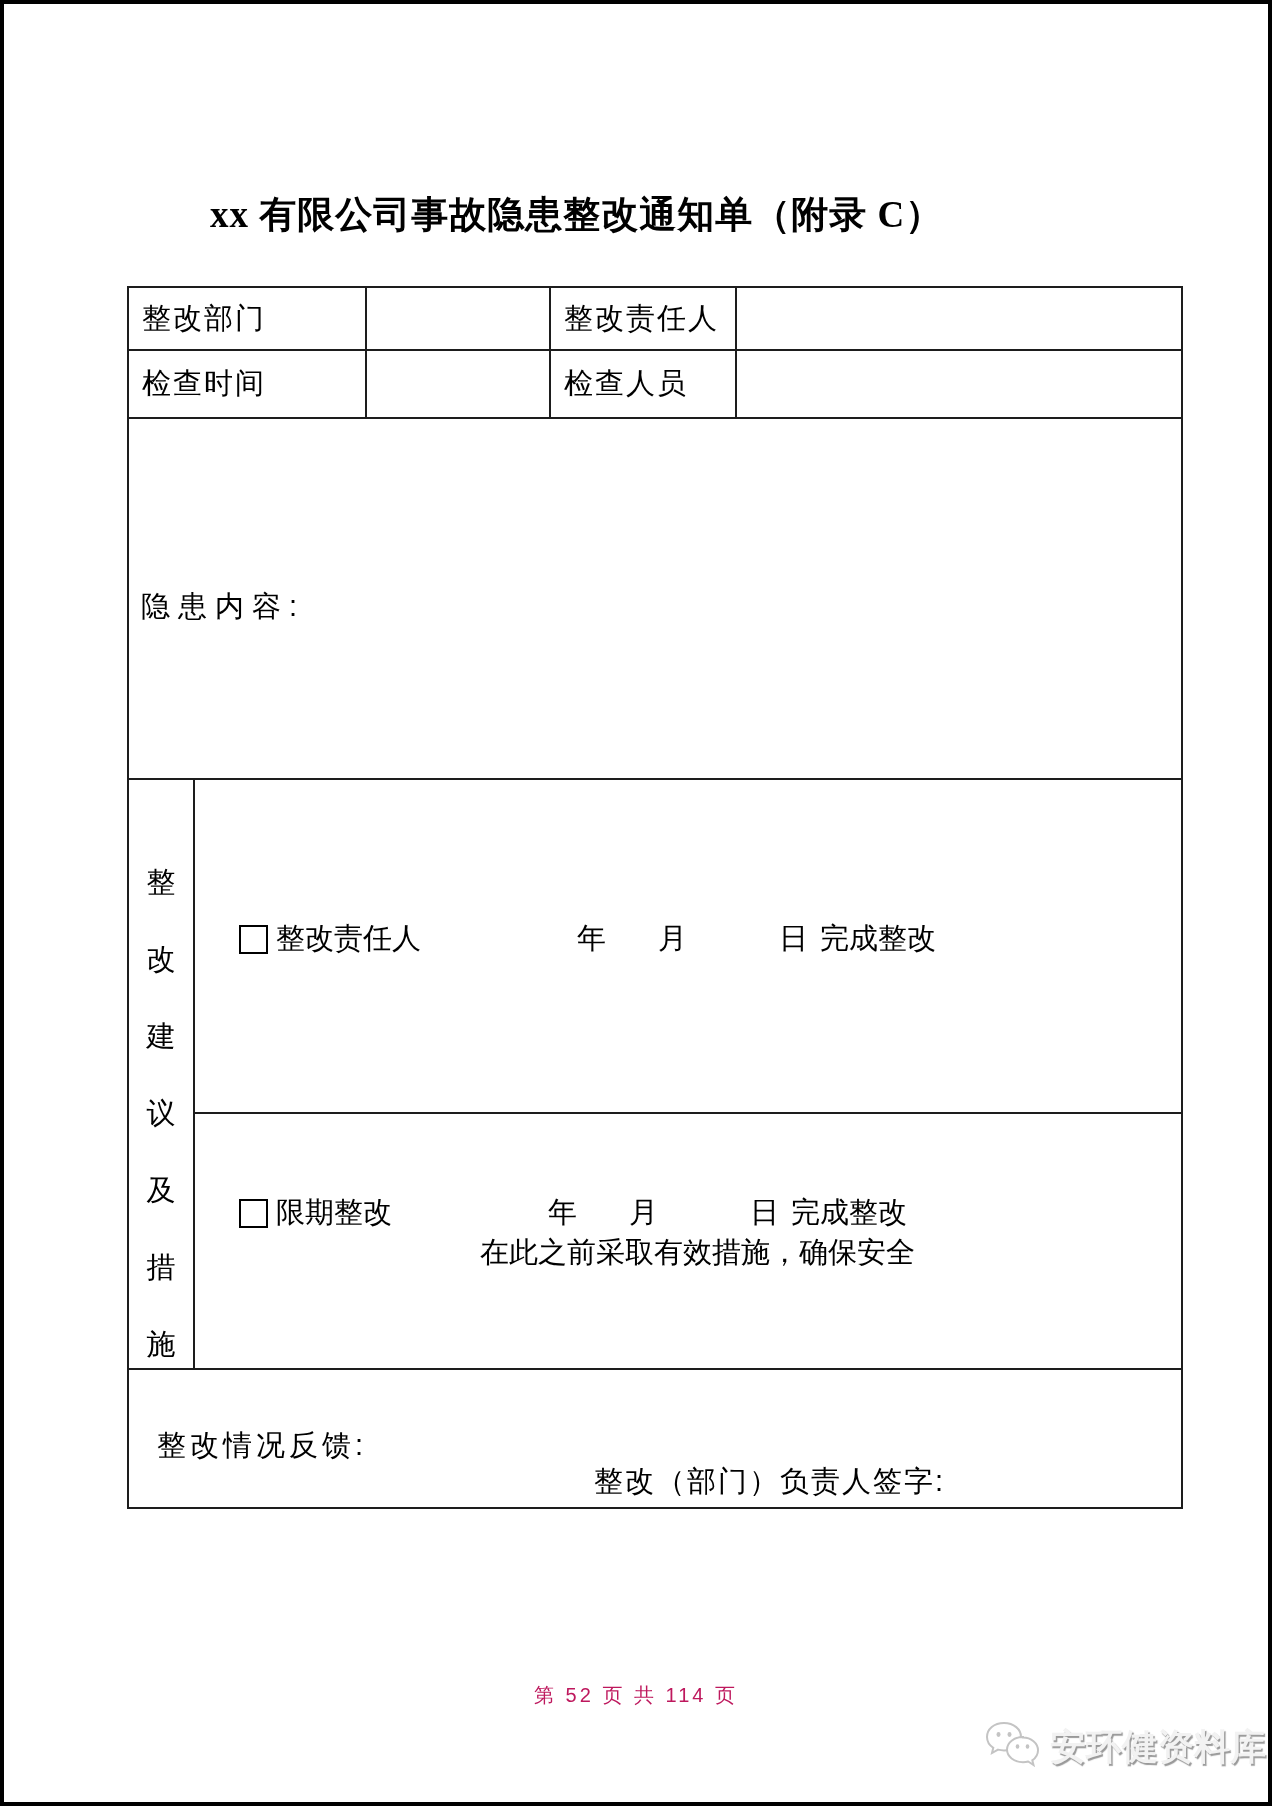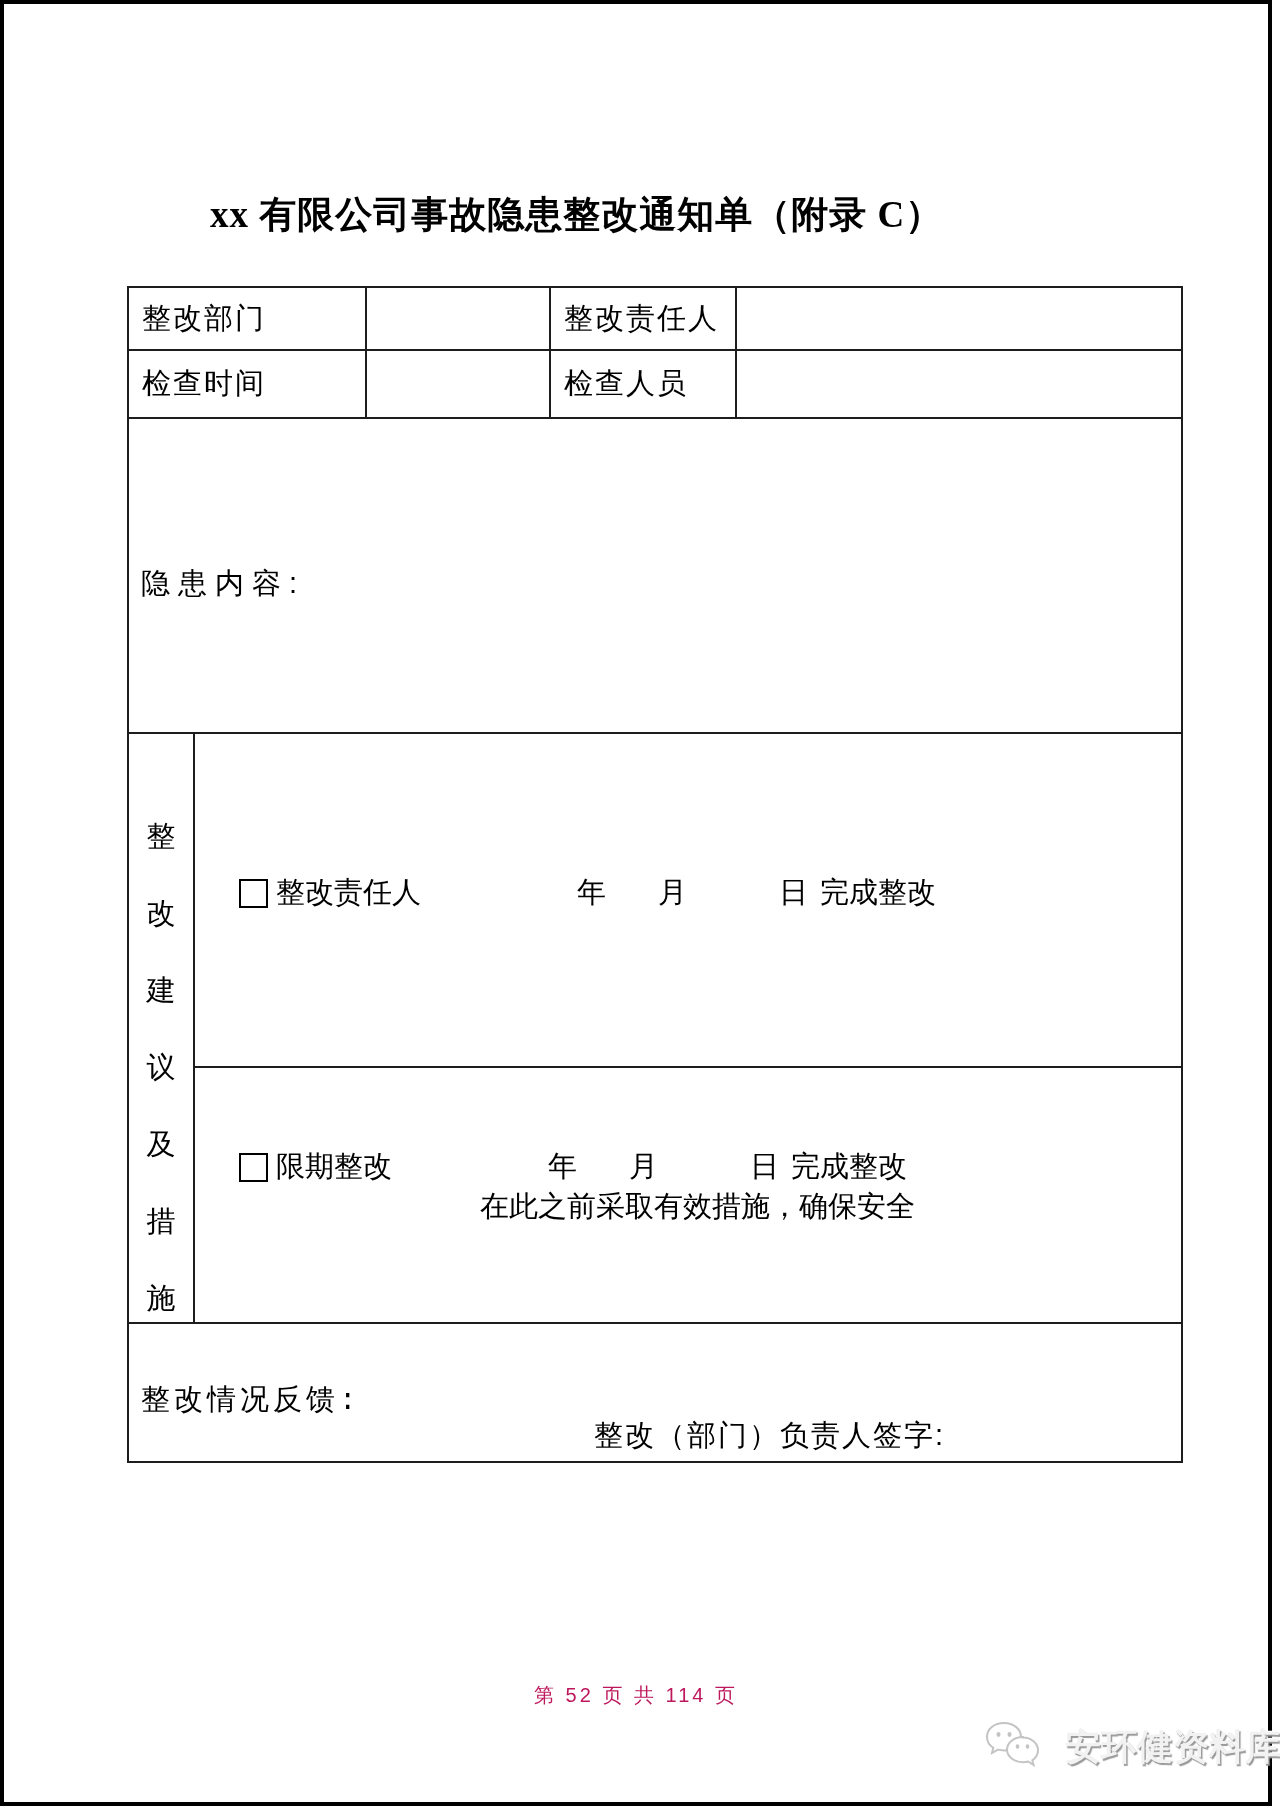--- a/index.html
+++ b/index.html
@@ -56,33 +56,33 @@
     margin-right:8px;
     flex:none;
     background:#fff;
   }
   .yr  { margin-left:156px; }
   .mo  { margin-left:52px; }
   .dy  { margin-left:92px; }
   .sfx { margin-left:12px; }
   .note { margin:0 0 16px 285px; white-space:nowrap; }
   td.fb-cell { position:relative; vertical-align:top; }
-  .fb-label { padding:14px 0 0 12px; letter-spacing:4px;font-family:Liberation Mono, monospace; }
+  .fb-label { padding:14px 0 0 28px; letter-spacing:4px; }
   .sig {
     position:absolute; left:465px; top:92px;
     letter-spacing:2px; white-space:nowrap;
   }
   .footer {
     position:absolute; left:0; top:1682px; width:1272px;
     text-align:center;
     font-size:20px; color:#be185d; letter-spacing:3px;
   }
   .watermark {
     position:absolute; left:982px; top:1720px;
-    display:flex; align-items:center; gap:21px;
+    display:flex; align-items:center; gap:6px;
   }
   .wm-text {
     font-size:36px; font-weight:700; letter-spacing:0;
     color:#f2f2f2;
     text-shadow:1.5px 1.5px 1px #999, -1px -1px 0 #fff;
     white-space:nowrap;
   }
 </style>
 </head>
 <body>
@@ -114,21 +114,21 @@
     <td colspan="2" style="height:68px">
       <div class="lbl">检查时间</div>
     </td>
     <td></td>
     <td>
       <div class="lbl">检查人员</div>
     </td>
     <td></td>
   </tr>
   <tr>
-    <td colspan="5" class="hazard-cell" style="height:315px">
+    <td colspan="5" class="hazard-cell" style="height:361px">
       <div class="hazard-label">隐患内容:</div>
     </td>
   </tr>
   <tr>
     <td rowspan="2" class="side-cell">
       <div class="side-stack">
         <span>整</span>
         <span>改</span>
         <span>建</span>
         <span>议</span>

